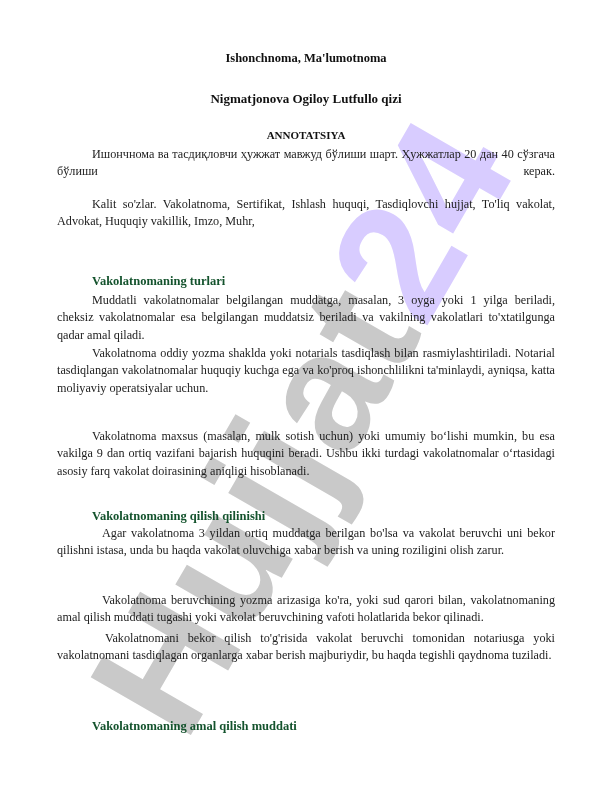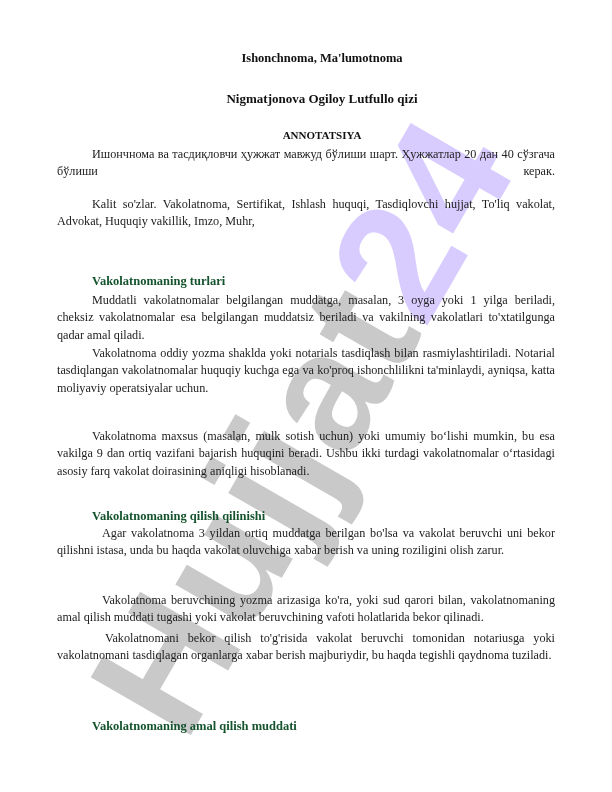--- a/index.html
+++ b/index.html
@@ -10,21 +10,21 @@
     }
     .watermark {
       position: absolute; left: 0; top: 0; width: 612px; height: 792px;
       pointer-events: none; z-index: 1;
     }
     .content {
       position: absolute; left: 57px; top: 0; width: 498px;
       font-family: "Liberation Serif", serif; font-size: 12.2px; color: #222;
       line-height: 17.4px; z-index: 2;
     }
-    .center-title { position: absolute; left: 16px; width: 498px; text-align: center; font-weight: bold; color: #111; }
+    .center-title { position: absolute; left: 0; width: 498px; text-align: center; font-weight: bold; color: #111; }
     .t1 { top: 50px; font-size: 12.5px; }
     .t2 { top: 90px; font-size: 13px; }
     .t3 { top: 127px; font-size: 11px; }
     .para { position: absolute; left: 0; width: 498px; text-align: justify; text-align-last: auto; }
     .para.indent { text-indent: 35px; }
     .heading { position: absolute; left: 35px; font-weight: bold; color: #14532d; font-size: 12.5px; }
     .kw-label { font-weight: normal; }
   </style>
 </head>
 <body>

